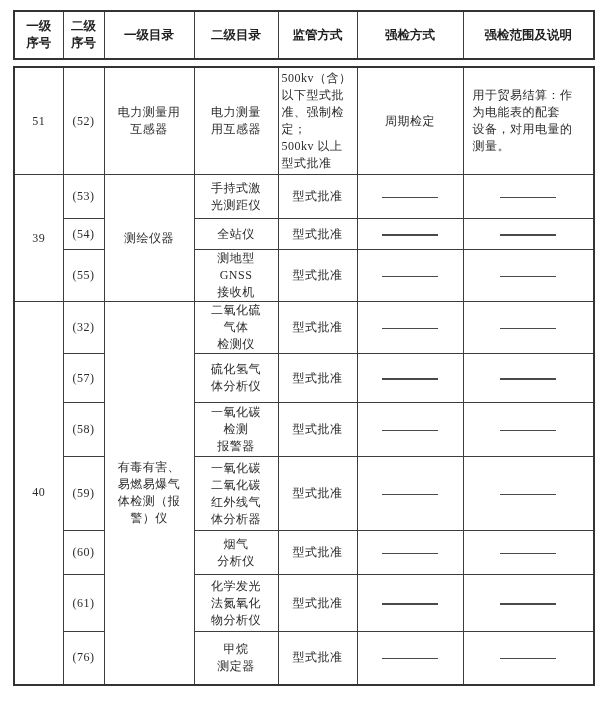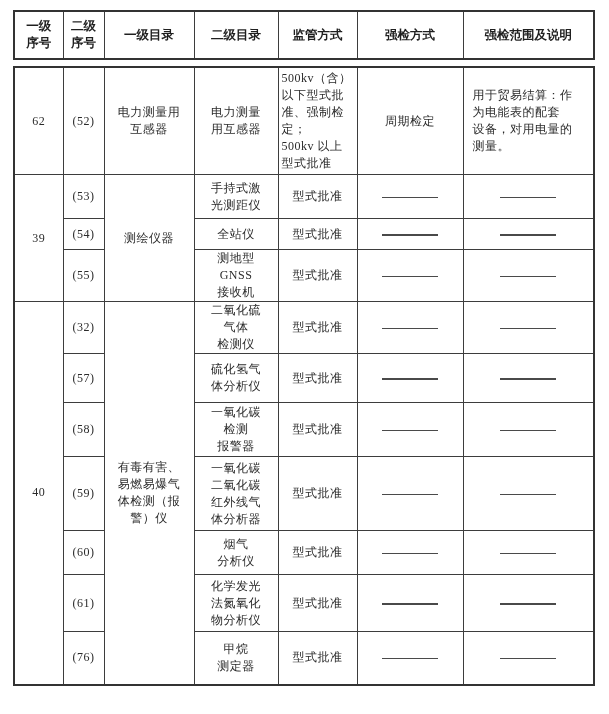--- a/index.html
+++ b/index.html
@@ -98,21 +98,21 @@
         <col style="width:41px">
         <col style="width:90px">
       <col style="width:84px">
         <col style="width:79px">
         <col style="width:106px">
       <col style="width:131px">
     </colgroup>
 
     <tbody>
         <tr style="height:105px">
-      <td>62</td>
+      <td>51</td>
       <td>(52)</td>
       <td>电力测量用
 互感器</td>
       <td>电力测量
 用互感器</td>
       <td class="left pad-sm">500kv（含）
 以下型式批
 准、强制检
 定；
 500kv 以上

